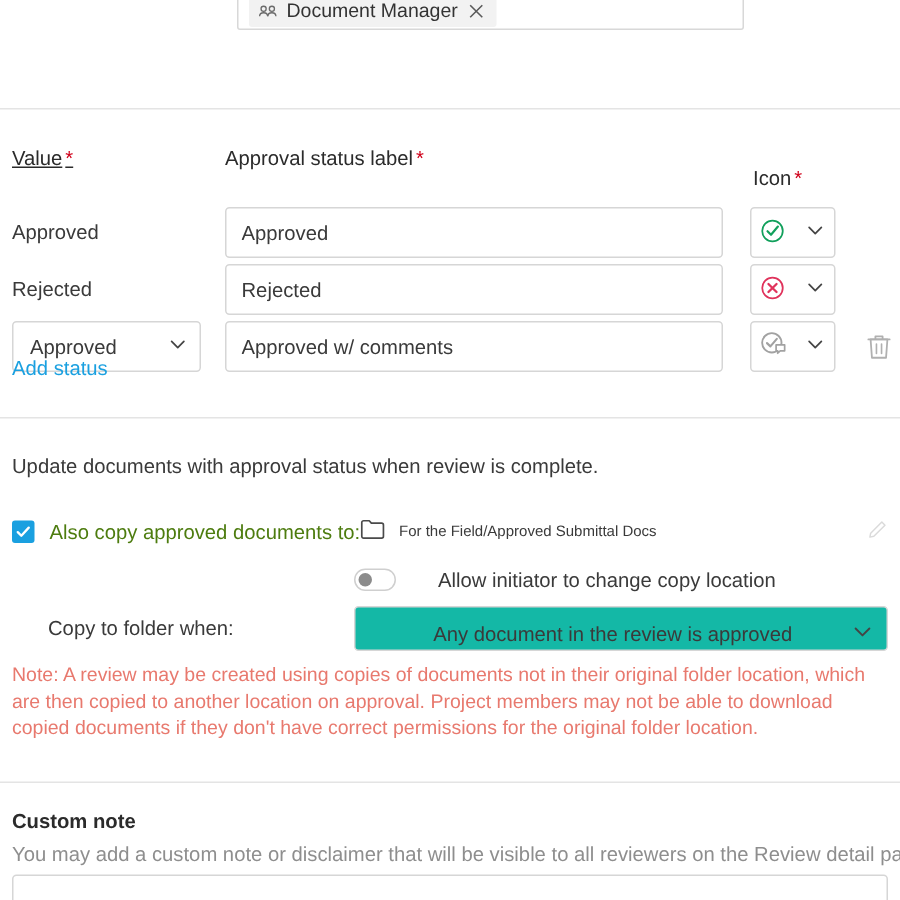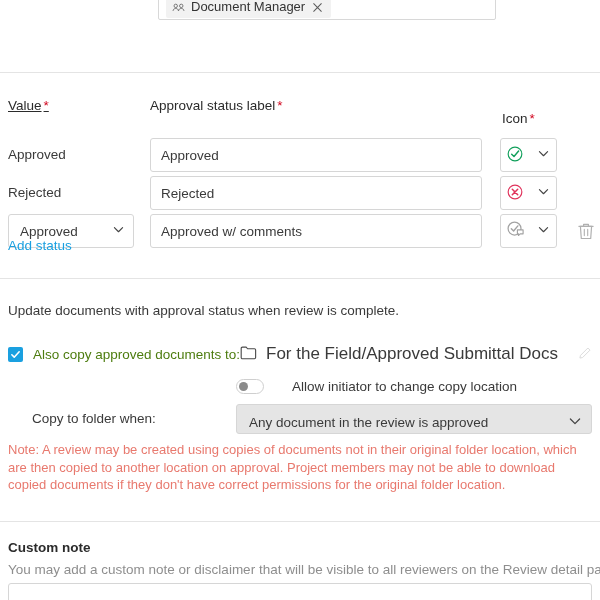--- a/index.html
+++ b/index.html
@@ -234,21 +234,21 @@
   .folder-chip {
     position: absolute;
     left: 240px;
     top: 41px;
     display: flex;
     align-items: center;
     height: 20px;
     gap: 9px;
   }
   .folder-path {
-    font-size: 17px;
+    font-size: 10px;
     color: #3a3a3a;
     white-space: nowrap;
     text-align: center;
   }
   .edit-pencil {
     position: absolute;
     left: 578px;
     top: 43px;
     cursor: pointer;
   }
@@ -287,39 +287,40 @@
     color: #3a3a3a;
     white-space: nowrap;
   }
 
   .when-row {
     position: absolute;
     left: 0;
     top: 101px;
     width: 600px;
     height: 30px;
+    text-align: center;
   }
   .when-label {
     position: absolute;
     left: 32px;
     top: 0;
     line-height: 30px;
     font-size: 13.5px;
     color: #3a3a3a;
     white-space: nowrap;
   }
   .when-select {
     position: absolute;
     left: 236px;
     top: 0;
     width: 356px;
     height: 30px;
     border: 1px solid #d6d6d6;
     border-radius: 3px;
-    background: #e5e5e5;
+    background: #14b8a6;
     box-sizing: border-box;
     display: flex;
     align-items: center;
     padding: 6px 9px 0 12px;
     cursor: pointer;
   }
   .when-select .sel-text {
     flex: 1;
     font-size: 13.5px;
     color: #3a3a3a;

